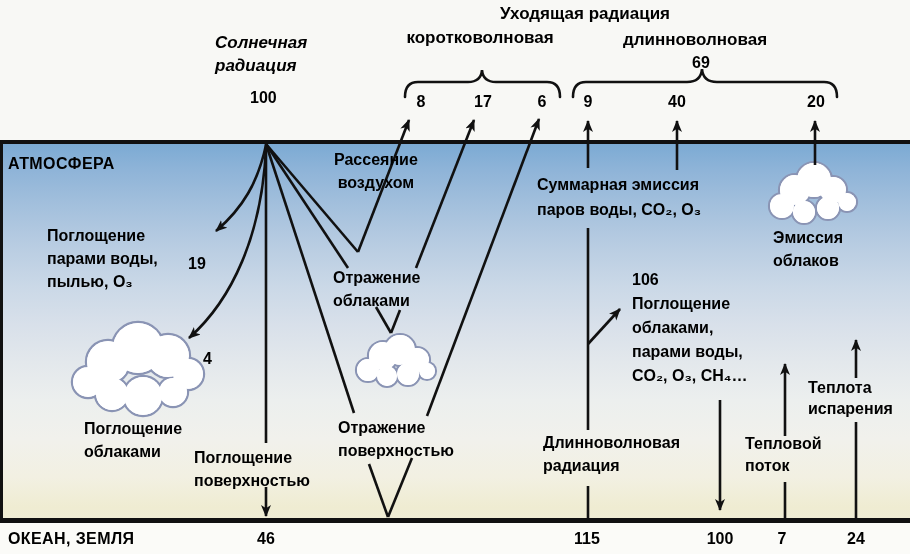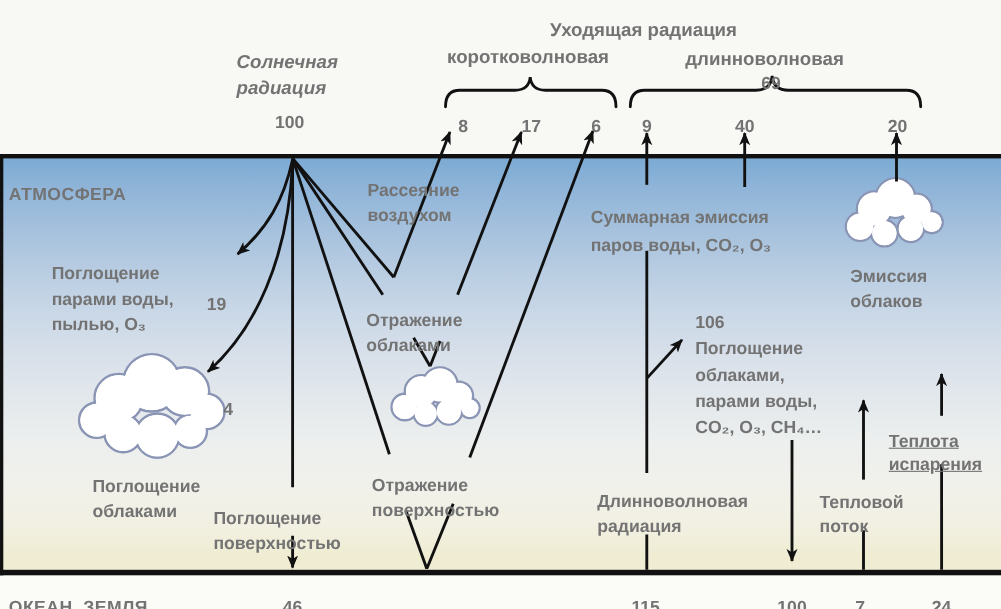--- a/index.html
+++ b/index.html
@@ -13,21 +13,21 @@
     position:absolute; left:0; top:140px; width:910px; height:383px;
     background:linear-gradient(to bottom,
       #79a9d3 0%, #8fb4d8 8%, #a5c1dd 18%, #b9cde2 28%,
       #cad8e7 38%, #d8e0ea 48%, #e3e8ec 58%, #ecefee 68%,
       #f1f1ec 78%, #f2f0e2 88%, #efecd2 96%, #f0edd6 100%);
   }
   #below-ground { position:absolute; left:0; top:523px; width:910px; height:31px; background:#fbfbf8; }
   svg.overlay { position:absolute; left:0; top:0; }
   .lbl {
     position:absolute; font-weight:700; font-size:16px; line-height:23px;
-    color:#737373; white-space:pre-line;margin-top:14px;
+    color:#000000; white-space:pre-line;
   }
   .hd { font-size:17px; }
   .num { font-size:16px; line-height:21px; }
   .ctr { transform:translateX(-50%); text-align:center; }
   .tight { line-height:21px; }
   .zone { letter-spacing:.4px; }
 </style>
 </head>
 <body>
 
@@ -167,21 +167,21 @@
   <div class="lbl num ctr" style="left:677px; top:91px;">40</div>
   <div class="lbl num ctr" style="left:816px; top:91px;">20</div>
 
   <div class="lbl zone" style="left:8px; top:152px;">АТМОСФЕРА</div>
 
   <div class="lbl" style="left:47px; top:224px;">Поглощение
 парами воды,
 пылью, О₃</div>
   <div class="lbl num" style="left:188px; top:253px;">19</div>
 
-  <div class="lbl" style="left:334px; top:148px;">Рассеяние
+  <div class="lbl" style="left:334px; top:148px;text-align:center;">Рассеяние
 воздухом</div>
 
   <div class="lbl" style="left:333px; top:266px;">Отражение
 облаками</div>
 
   <div class="lbl num" style="left:203px; top:348px;">4</div>
   <div class="lbl" style="left:84px; top:417px;">Поглощение
 облаками</div>
 
   <div class="lbl" style="left:194px; top:446px;">Поглощение
@@ -201,21 +201,21 @@
 облаками,
 парами воды,
 CO₂, O₃, CH₄…</div>
 
   <div class="lbl" style="left:543px; top:431px;">Длинноволновая
 радиация</div>
 
   <div class="lbl" style="left:745px; top:433px; line-height:22px;">Тепловой
 поток</div>
 
-  <div class="lbl" style="left:808px; top:377px; line-height:21px;text-decoration:underline;">Теплота
+  <div class="lbl" style="left:808px; top:377px; line-height:21px;">Теплота
 испарения</div>
 
   <div class="lbl zone" style="left:8px; top:527px;">ОКЕАН, ЗЕМЛЯ</div>
 
   <div class="lbl num ctr" style="left:266px; top:528px;">46</div>
   <div class="lbl num ctr" style="left:587px; top:528px;">115</div>
   <div class="lbl num ctr" style="left:720px; top:528px;">100</div>
   <div class="lbl num ctr" style="left:782px; top:528px;">7</div>
   <div class="lbl num ctr" style="left:856px; top:528px;">24</div>
 

